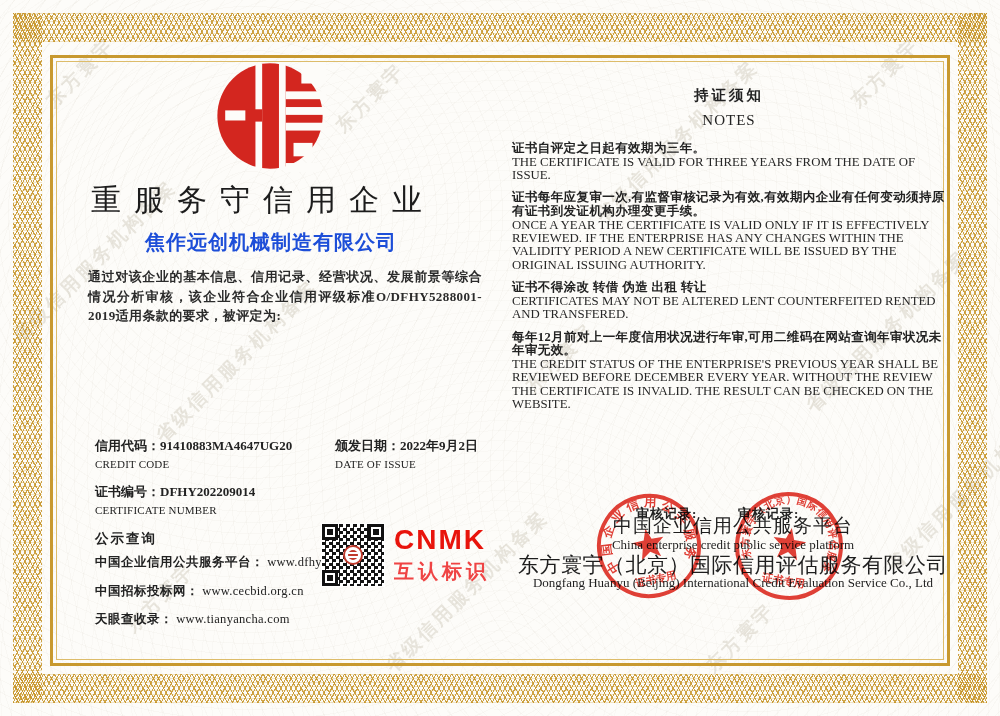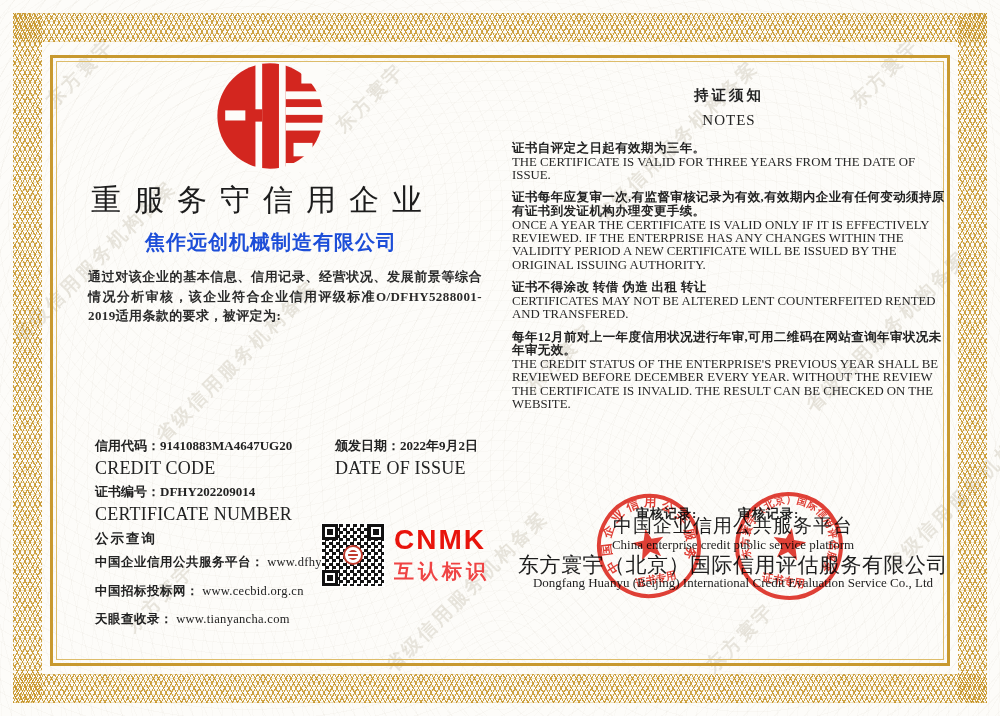--- a/index.html
+++ b/index.html
@@ -33,21 +33,21 @@
            font-weight:bold;color:#1d4ed8;letter-spacing:1px;}
   .statement{position:absolute;left:88px;top:267px;width:394px;font-size:13px;line-height:19.5px;
              font-weight:bold;color:#2b2b2b;text-align:justify;font-family:"Liberation Serif",serif;letter-spacing:.4px;}
   .rating{position:absolute;left:92px;top:322px;width:380px;text-align:center;font-size:66px;
           color:#ea150c;font-family:"Liberation Serif",serif;letter-spacing:40px;text-indent:40px;}
   .field{position:absolute;width:245px;}
   .f-credit{left:95px;top:437px;} .f-issue{left:335px;top:437px;}
   .f-number{left:95px;top:483px;} .f-expiry{left:335px;top:483px;}
   .fl{font-size:13px;font-weight:bold;color:#222;font-family:"Liberation Serif",serif;}
   .fl .fv{font-family:"Liberation Serif",serif;font-weight:bold;}
-  .fs{margin-top:3px;font-size:18px;color:#222;font-family:"Liberation Serif",serif;letter-spacing:.2px;}
+  .fs{margin-top:3px;font-size:11px;color:#222;font-family:"Liberation Serif",serif;letter-spacing:.2px;}
   .query-title{position:absolute;left:95px;top:530px;font-size:13.5px;font-weight:bold;color:#222;
                font-family:"Liberation Serif",serif;letter-spacing:2px;}
   .link-row{position:absolute;left:95px;font-size:12.5px;color:#222;font-family:"Liberation Serif",serif;}
   .lr1{top:554px;} .lr2{top:583px;} .lr3{top:611px;}
   .link-label{font-weight:bold;letter-spacing:.5px;}
   .link-url{letter-spacing:.3px;}
   
   .qr{position:absolute;left:322px;top:524px;width:62px;height:62px;
       background:repeating-conic-gradient(#141414 0% 25%, #fff 0% 50%);background-size:7px 7px;
       outline:1px solid #fff;}

